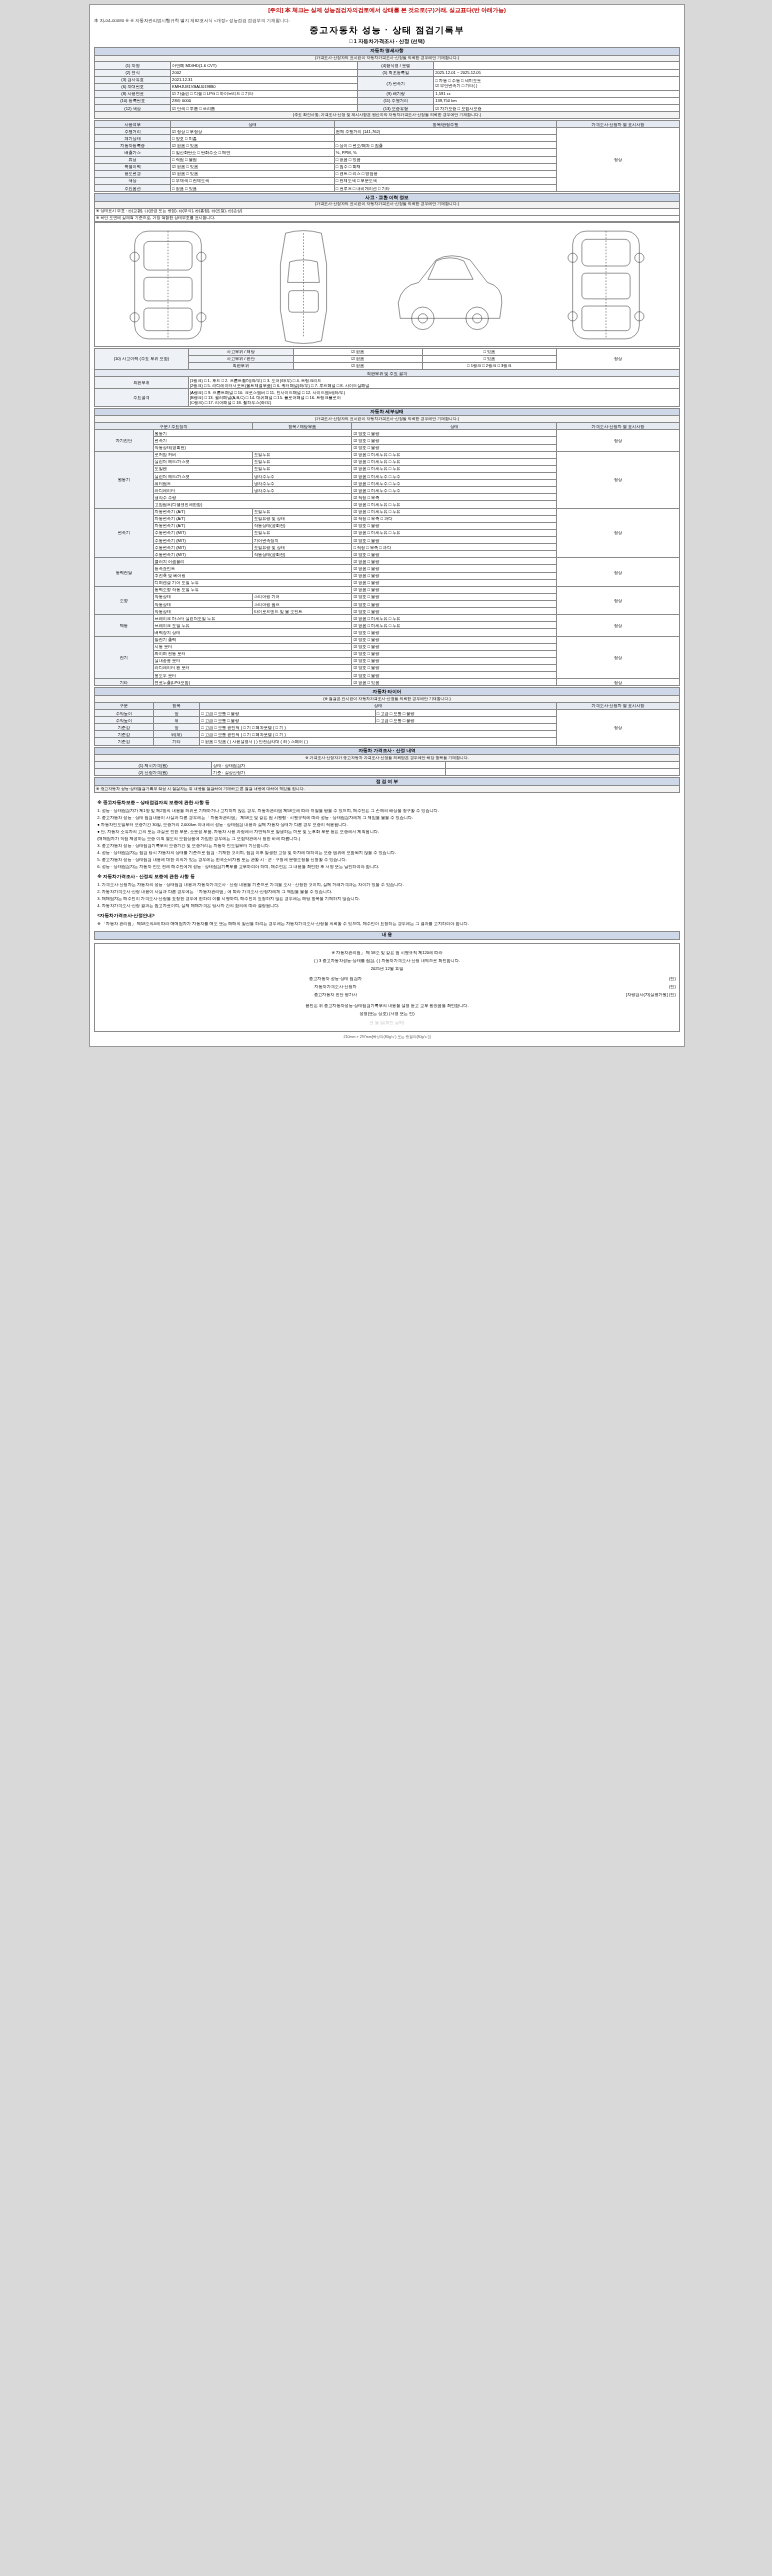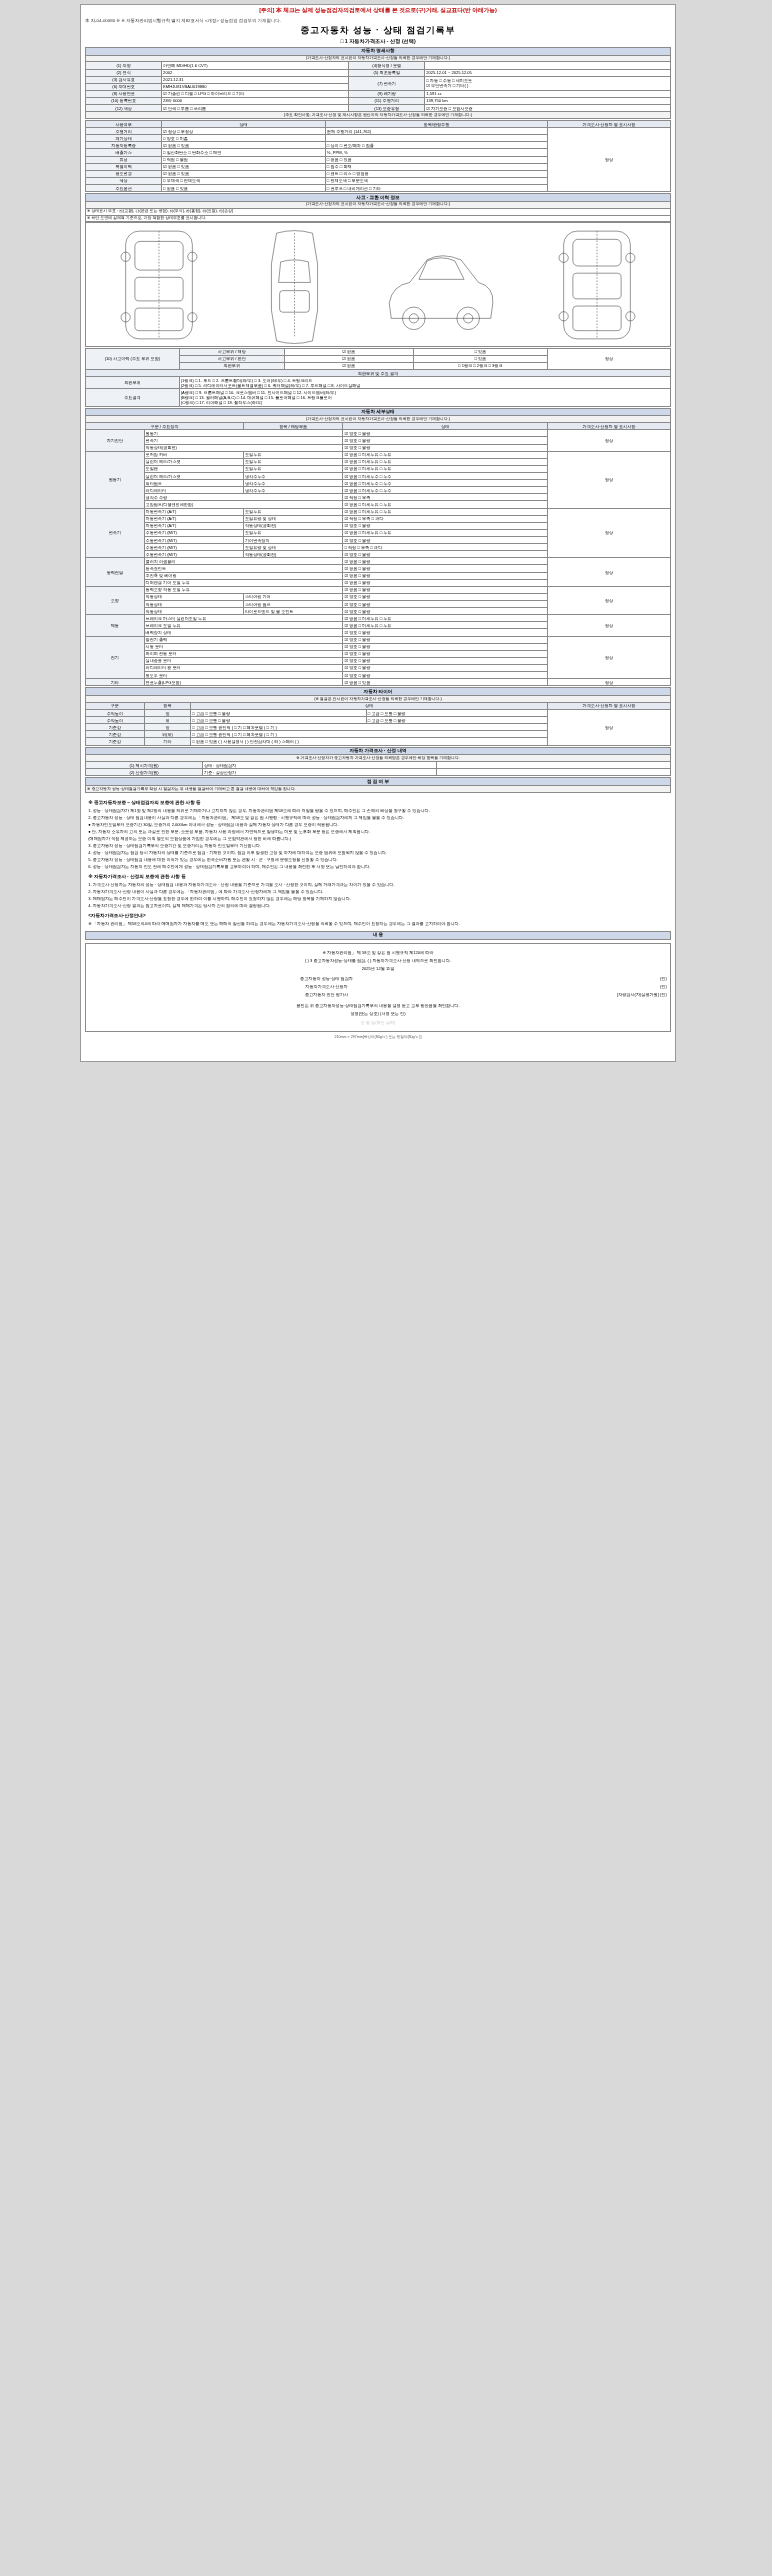--- a/index.html
+++ b/index.html
@@ -1,18 +1,18 @@
 <!DOCTYPE html>
 <html lang="ko" style="font-size:8.2px"><head>
 <meta charset="utf-8">
 <style>
   html,body{margin:0;padding:0;background:#d9d9d9;}
   body{font-family:"Liberation Sans","DejaVu Sans",sans-serif;}
   .page{width:773px;min-height:2576px;background:#d9d9d9;position:relative;}
-  .sheet{position:absolute;left:80px;top:4.1px;width:594px;background:#ffffff;border:0.5px solid #999;padding:0 0 22px 0;}
+  .sheet{position:absolute;left:89px;top:4.1px;width:594px;background:#ffffff;border:0.5px solid #999;padding:0 0 7px 0;}
   .banner{color:#c00000;font-size:5.7px;text-align:center;font-weight:bold;padding:2.1px 0 1.5px 0;background:#fff;}
   .sub-banner{font-size:4.4px;text-align:left;padding:1px 4.1px;color:#333;}
   .title{text-align:center;font-size:8.8px;font-weight:bold;letter-spacing:1px;margin:1px 0 0 0;}
   .subtitle{text-align:center;font-size:5.2px;margin:1px 0 2.1px 0;font-weight:bold;}
   .tbl{border-collapse:collapse;width:calc(100% - 8.2px);margin:0 4.1px;font-size:4.1px;table-layout:fixed;}
   .tbl td,.tbl th{border:0.5px solid #8a8a8a;padding:0.5px 1px;vertical-align:middle;line-height:1.25;}
   .secthead{background:#cfd8e8;text-align:center;font-weight:bold;font-size:4.6px;padding:1px 0;}
   .note{font-size:3.9px;text-align:center;background:#f2f2f2;}
   .lbl{background:#eef1f6;text-align:center;}
   .lbl2{background:#e4e9f2;text-align:center;}

